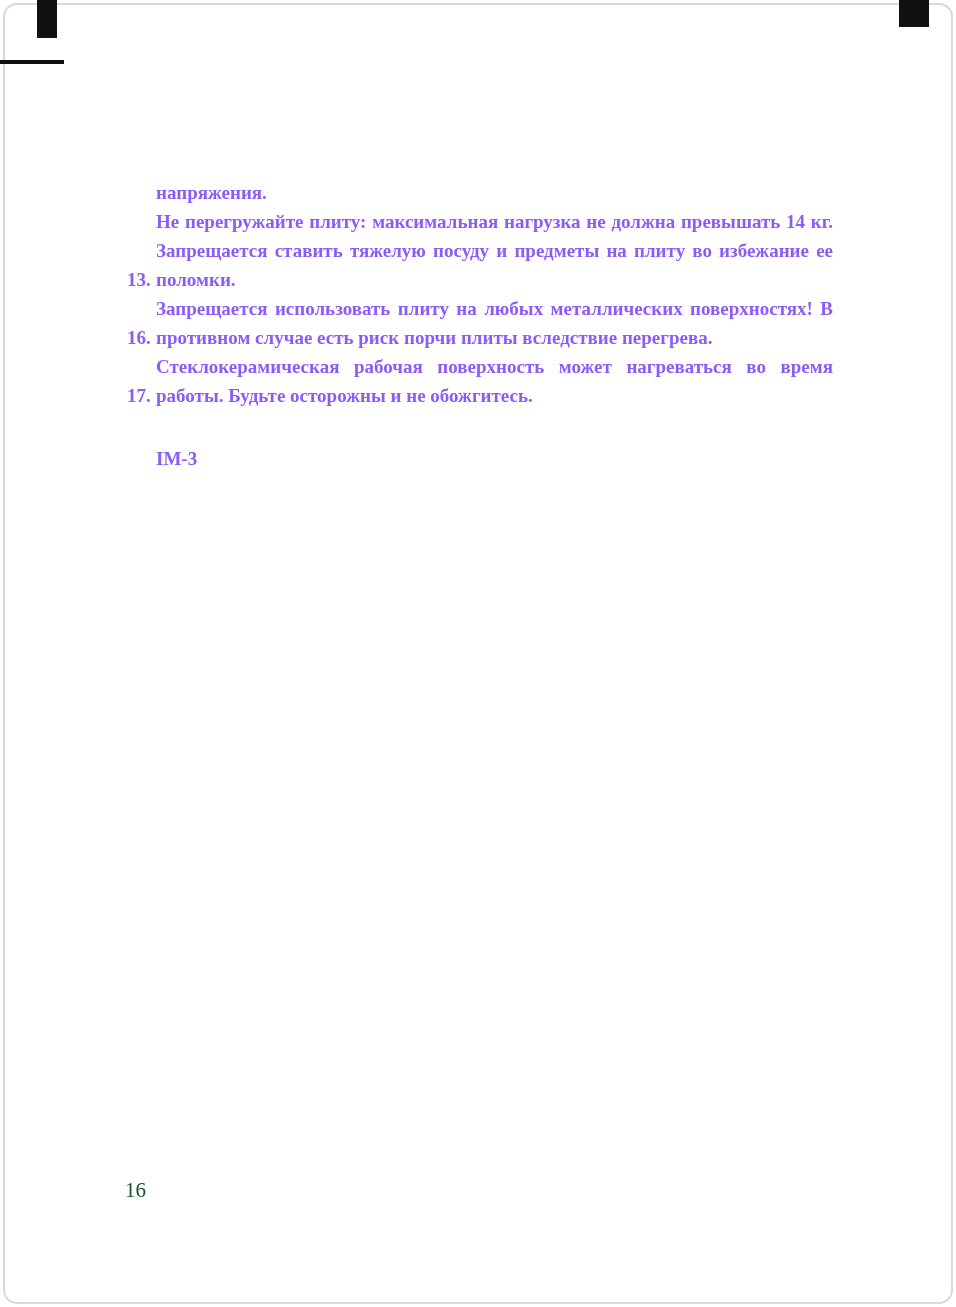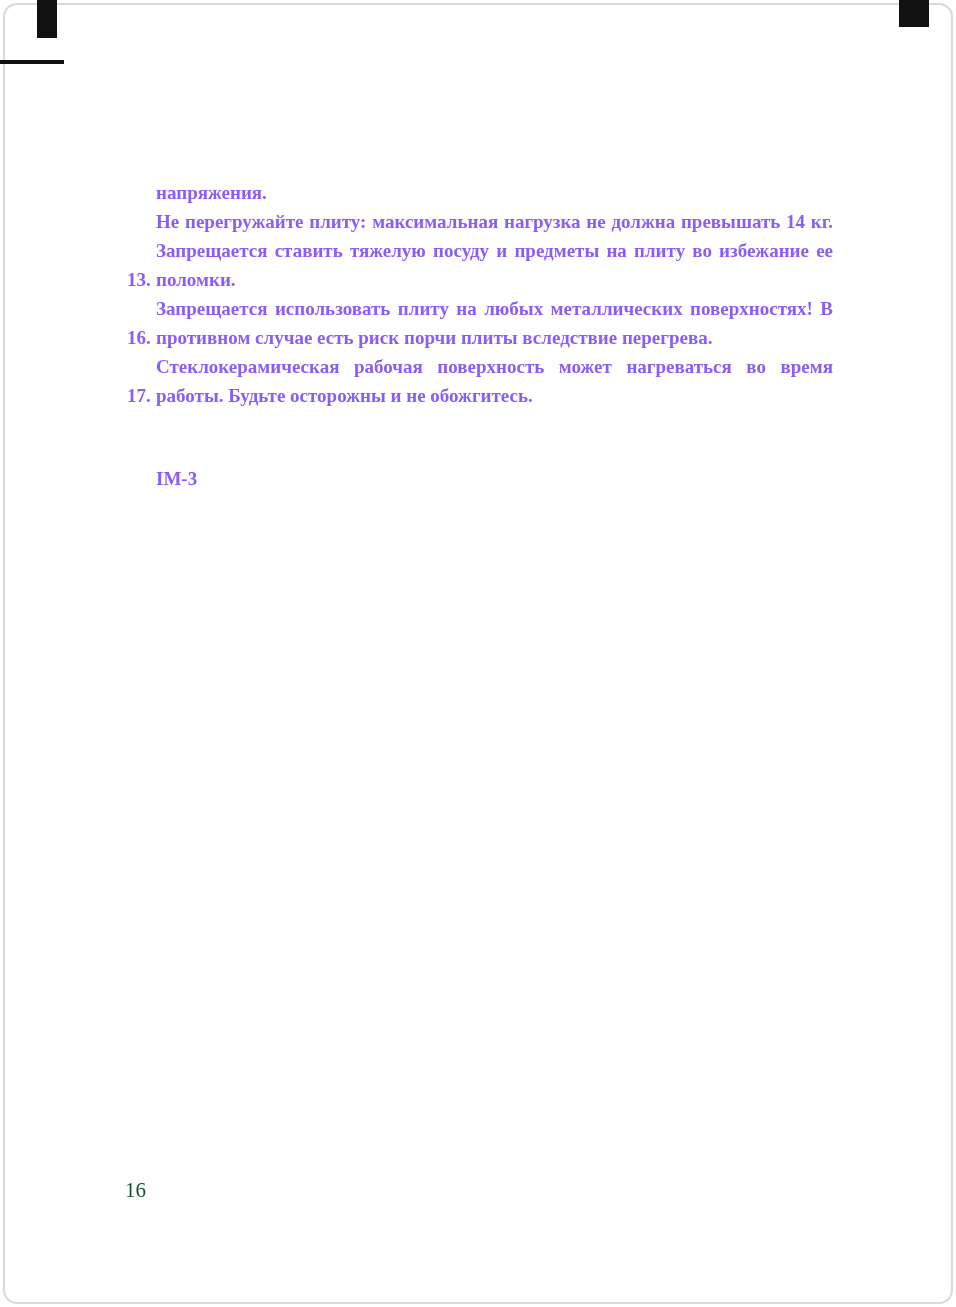--- a/index.html
+++ b/index.html
@@ -67,21 +67,21 @@
   }
   .list-item .num {
     flex: 0 0 29px;
     width: 29px;
   }
   .list-item .txt {
     flex: 1 1 auto;
     text-align: justify;
   }
   .model-code {
-    margin-top: 54px;
+    margin-top: 34px;
     margin-left: 29px;
   }
   .page-number {
     position: absolute;
     left: 125px;
     top: 1178px;
     font-size: 21px;
     color: #14532d;
   }
 </style>

